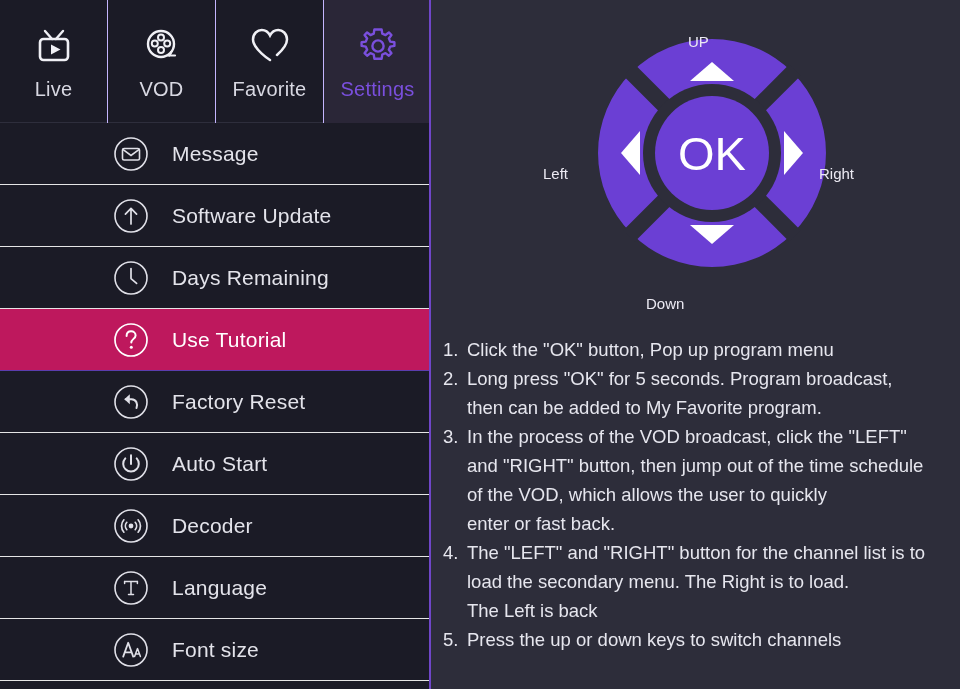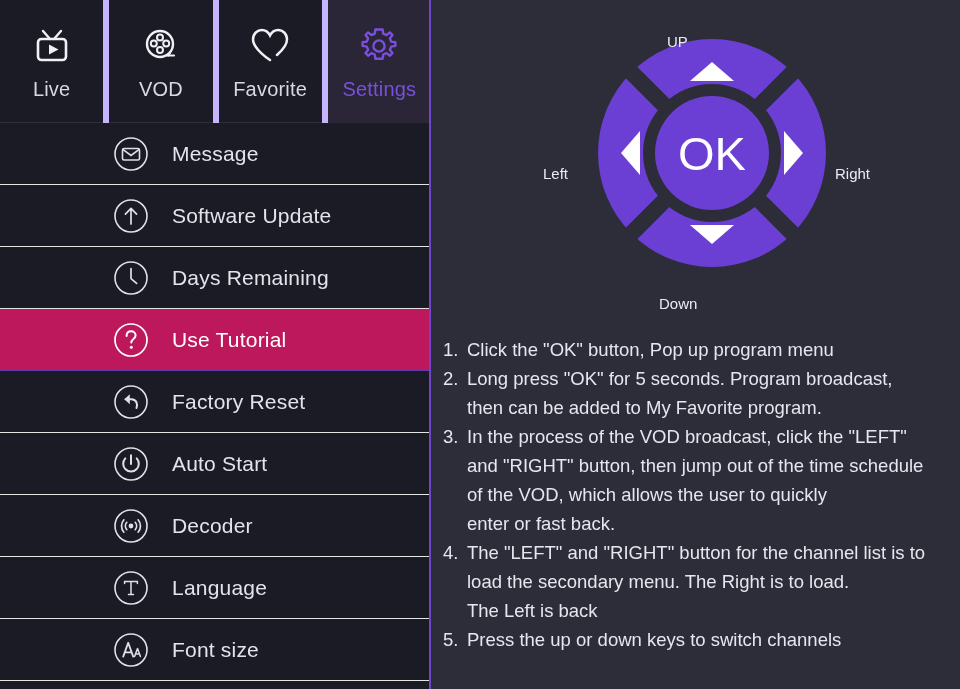--- a/index.html
+++ b/index.html
@@ -29,21 +29,21 @@
   .tabbar {
     display: flex; height: 123px; width: 431px;
     background: #1b1b26;
     border-bottom: 1px solid #2e2e3c;
   }
   .tab {
     flex: 1 1 0; height: 123px;
     display: flex; flex-direction: column;
     align-items: center; justify-content: center;
     gap: 8px;
-    border-right: 6px solid #c4b5fd;
+    border-right: 1px solid #c4b5fd;
     color: #d8d8e2;
     cursor: pointer;
     position: relative;
   }
   .tab:last-child { border-right: none; }
   .tab.active { background: #2a2637; color: #7a4fdd; }
   .tab .tab-ico { height: 48px; display: flex; align-items: center; justify-content: center; }
   .tab .tab-ico svg { display: block; }
   .tab .tab-label { font-size: 20px; letter-spacing: .2px; }
 
@@ -81,24 +81,24 @@
     position: relative;
     width: 529px; height: 320px;
   }
   .dpad-svg { position: absolute; left: 0; top: 0; }
   .dpad-label {
     position: absolute;
     color: #eceaf3;
     font-size: 15px;
     white-space: nowrap;
   }
-  .lbl-up    { left: 236px; top: 33px; }
-  .lbl-down  { left: 228px; top: 295px; }
+  .lbl-up    { left: 257px; top: 33px; }
+  .lbl-down  { left: 215px; top: 295px; }
   .lbl-left  { left: 112px;  top: 165px; }
-  .lbl-right { left: 404px; top: 165px; }
+  .lbl-right { left: 388px; top: 165px; }
 
   
   .instructions {
     position: absolute;
     left: 12px; top: 335px;
     width: 510px;
     color: #e6e6ee;
     font-size: 18.5px;
     line-height: 29px;
   }

